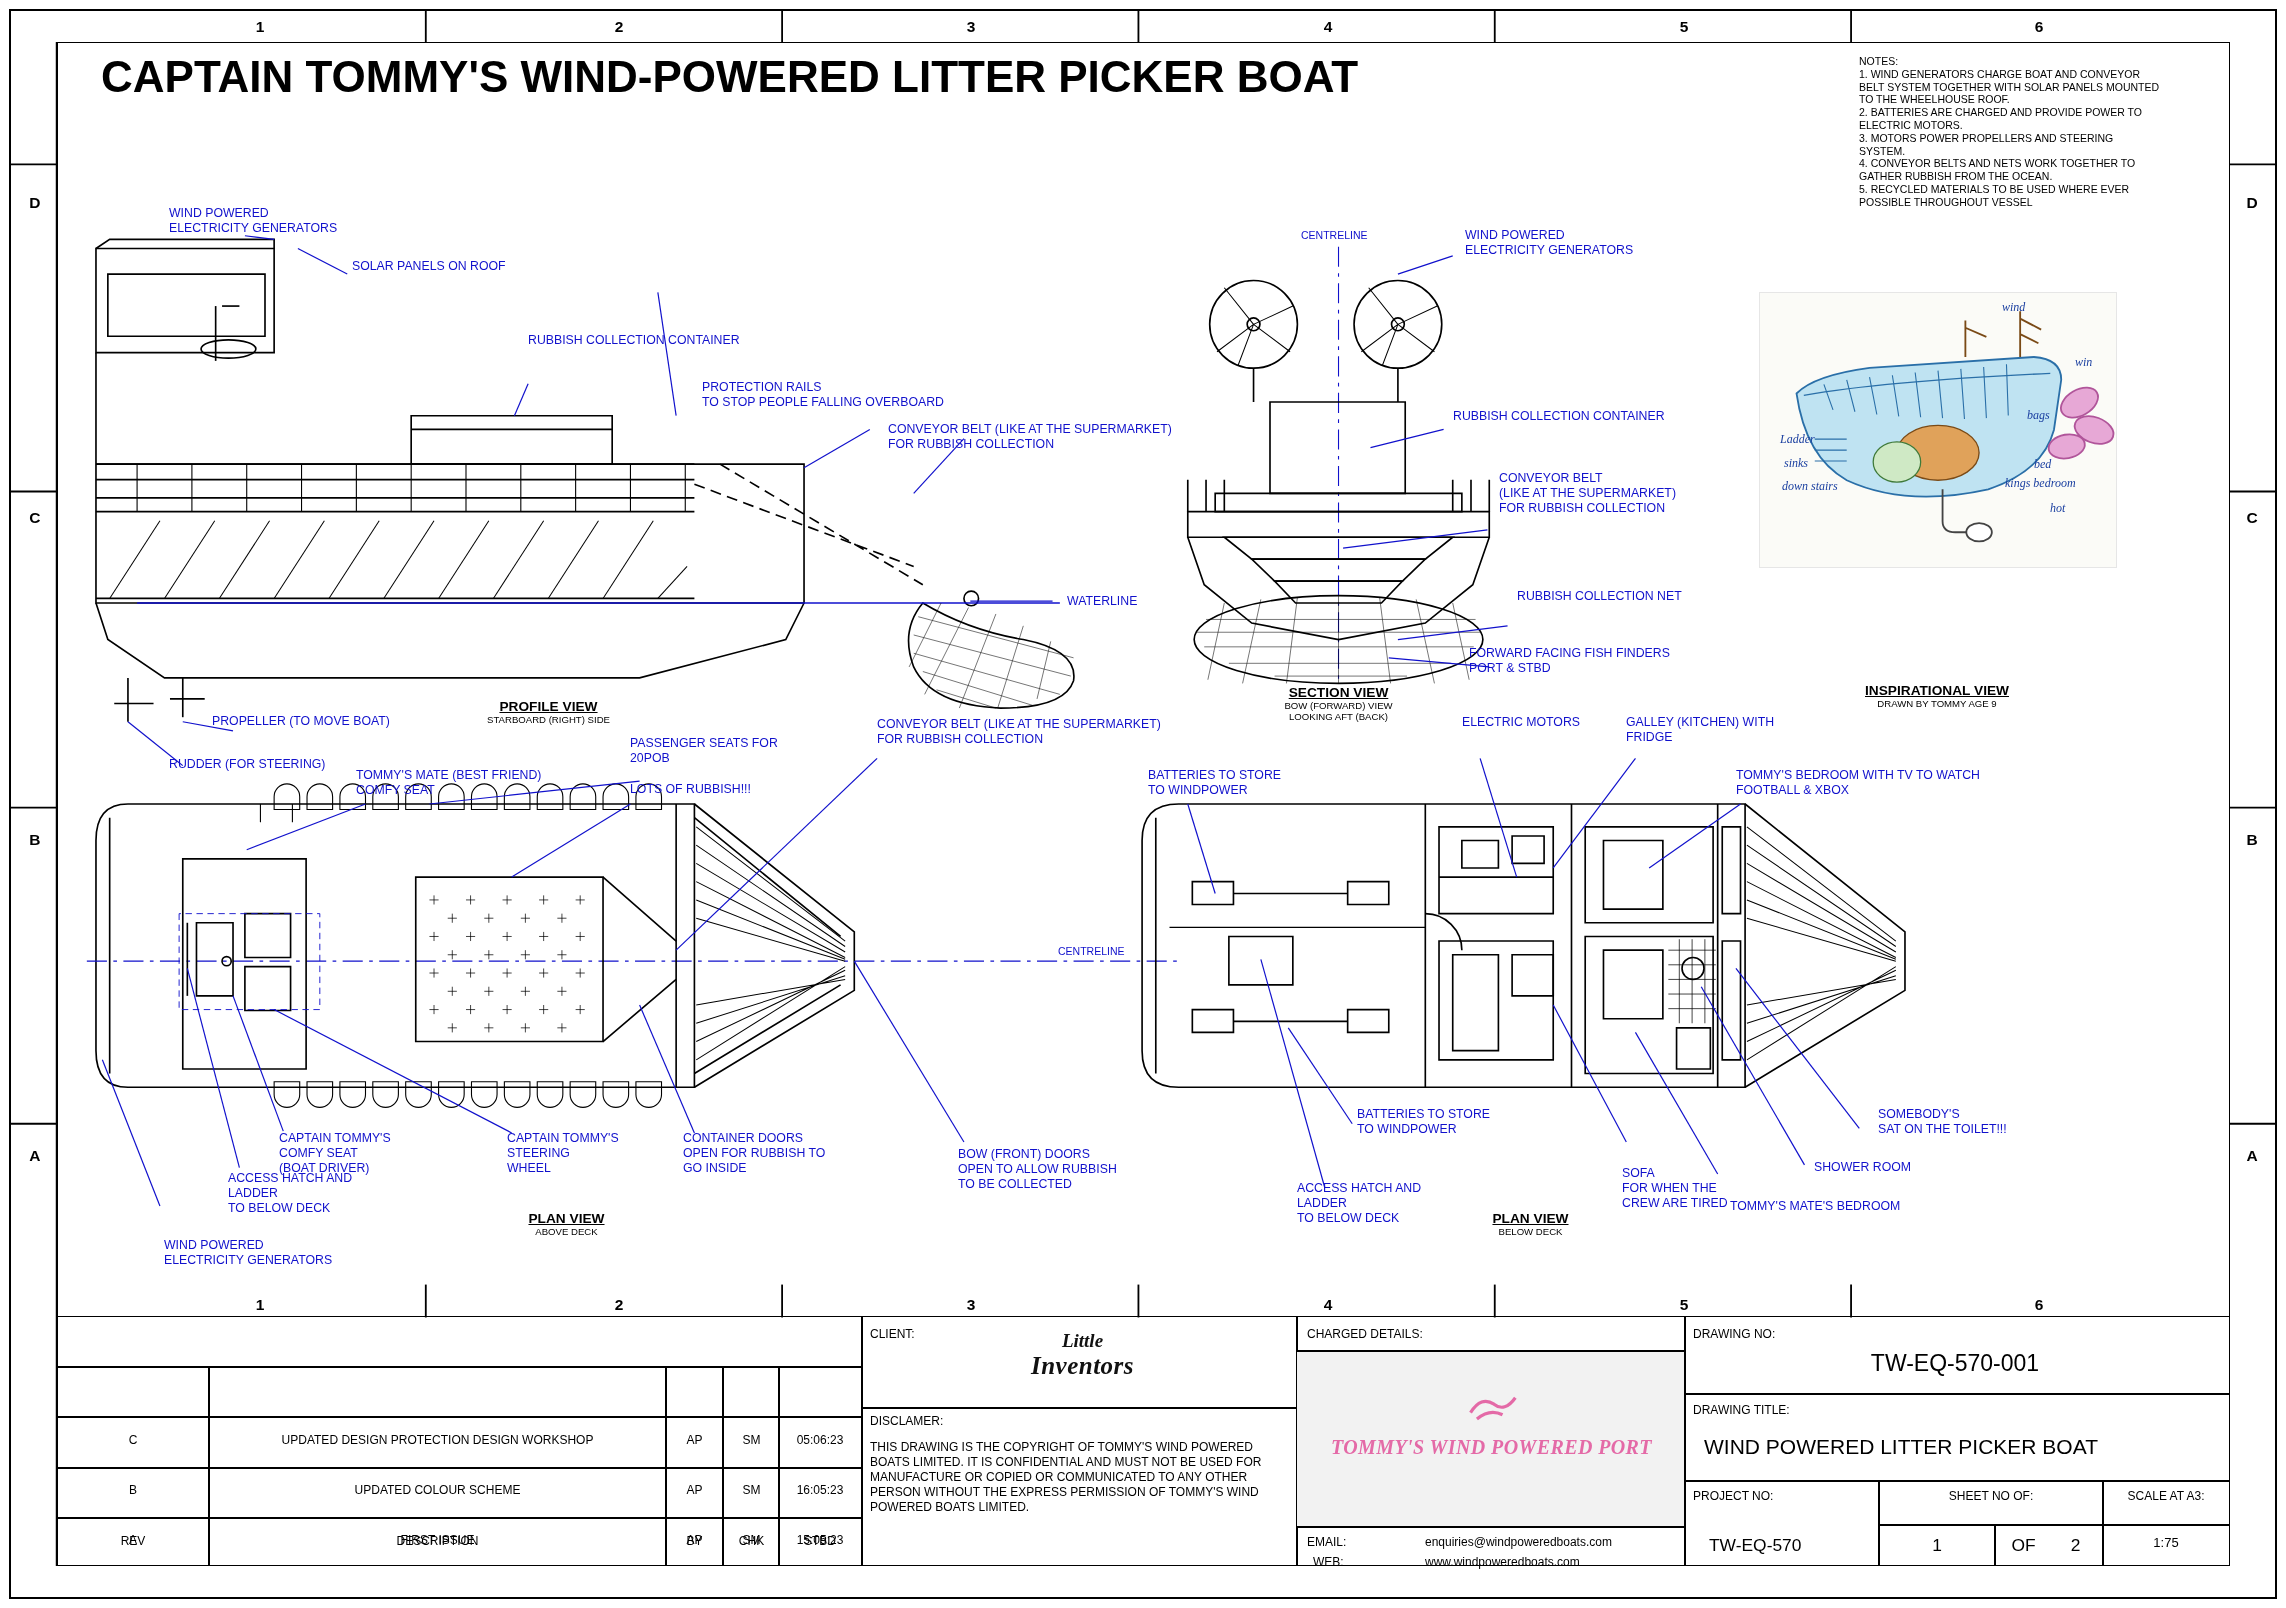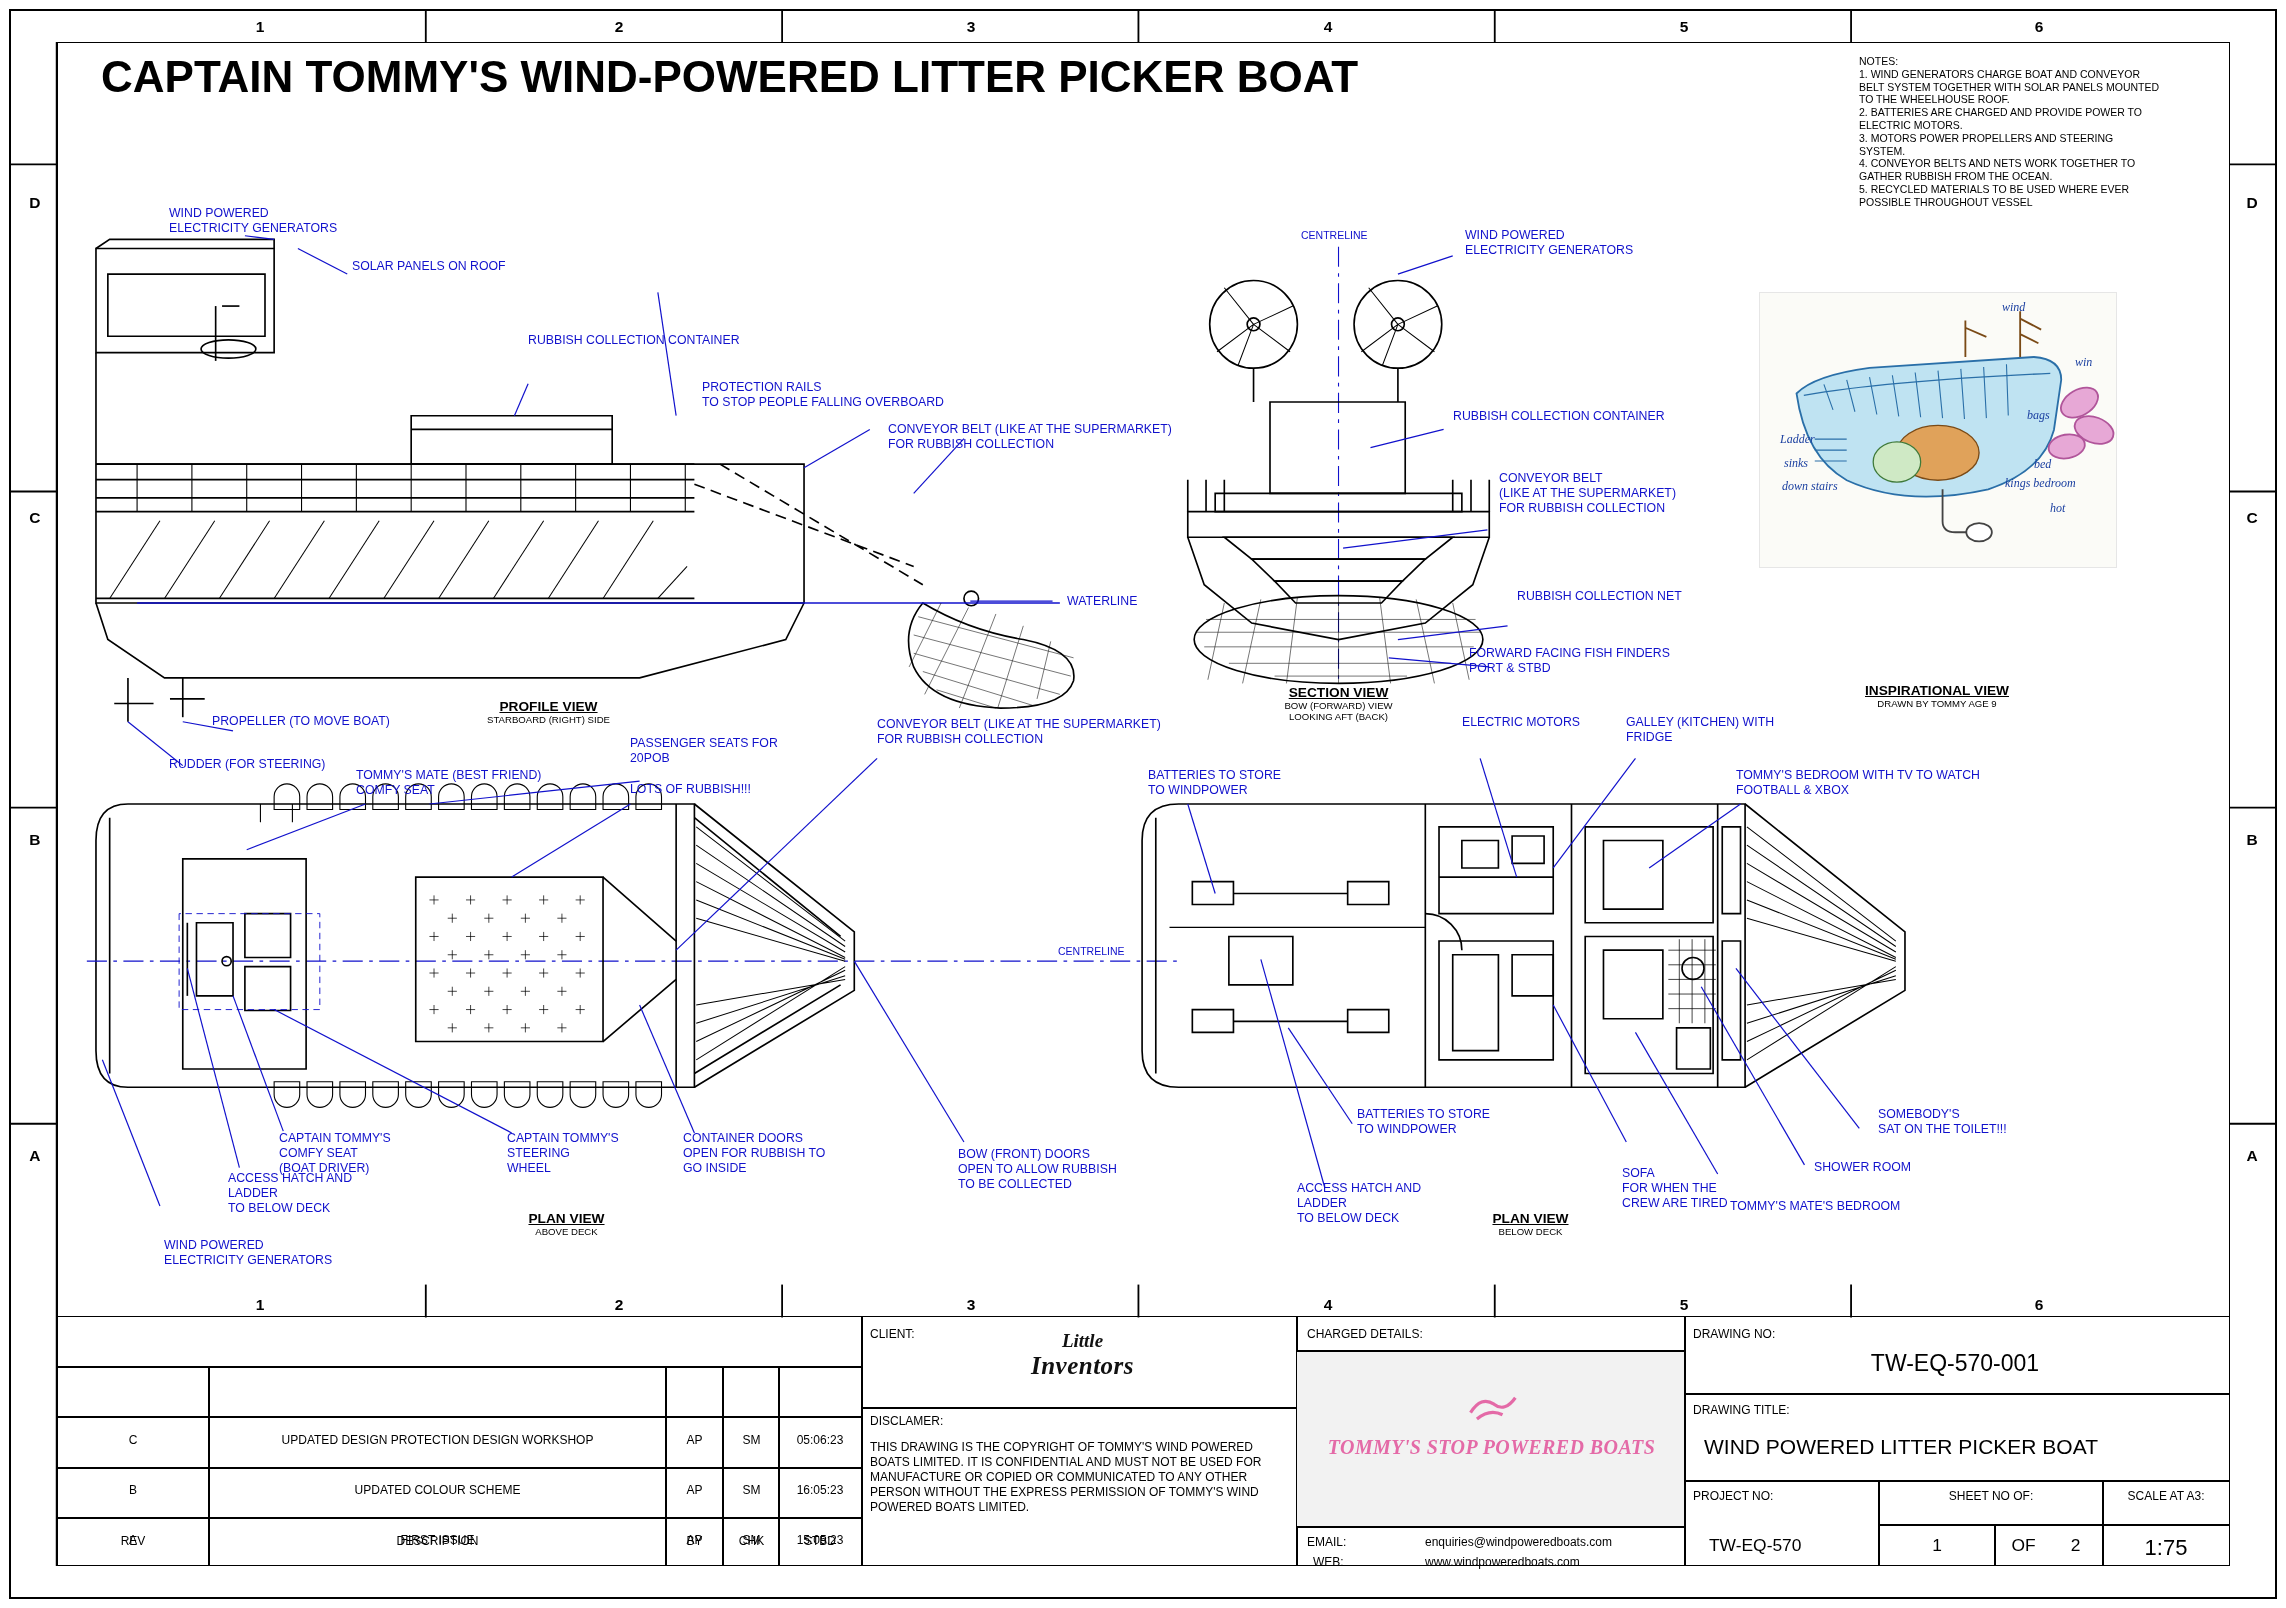--- a/index.html
+++ b/index.html
@@ -544,21 +544,21 @@
   <div class="tb-txt" style="left:870px;top:1440px;width:411px;line-height:1.25;font-size:12px;">THIS DRAWING IS THE COPYRIGHT OF TOMMY'S WIND POWERED BOATS LIMITED. IT IS CONFIDENTIAL AND MUST NOT BE USED FOR MANUFACTURE OR COPIED OR COMMUNICATED TO ANY OTHER PERSON WITHOUT THE EXPRESS PERMISSION OF TOMMY'S WIND POWERED BOATS LIMITED.</div>
 
   <div class="tb-txt" style="left:1307px;top:1327px;">CHARGED DETAILS:</div>
   <div class="cellline" style="left:1296px;top:1350px;width:388px;height:1.8px;"></div>
   <div class="cellline" style="left:1296px;top:1526px;width:388px;height:1.8px;"></div>
   <div style="position:absolute;left:1297px;top:1352px;width:387px;height:174px;background:#f2f2f2;"></div>
   <svg viewBox="0 0 60 40" style="position:absolute;left:1462px;top:1380px;width:64px;height:44px;">
     <path d="M8 30 Q18 14 30 22 Q40 30 50 16" fill="none" stroke="#e46aa7" stroke-width="3"></path>
     <path d="M14 36 Q26 26 38 32" fill="none" stroke="#e46aa7" stroke-width="3"></path>
   </svg>
-  <div class="tw-brand" style="left:1302px;top:1436px;width:379px;">TOMMY'S STOP POWERED BOATS</div>
+  <div class="tw-brand" style="left:1302px;top:1436px;width:379px;">TOMMY'S WIND POWERED PORT</div>
   <div class="tb-txt" style="left:1307px;top:1535px;">EMAIL:</div>
   <div class="tb-txt" style="left:1425px;top:1535px;">enquiries@windpoweredboats.com</div>
   <div class="tb-txt" style="left:1307px;top:1555px;margin-left:6px;">WEB:</div>
   <div class="tb-txt" style="left:1425px;top:1555px;">www.windpoweredboats.com</div>
 
   <div class="cellline" style="left:1684px;top:1393px;width:545px;height:1.8px;"></div>
   <div class="cellline" style="left:1684px;top:1480px;width:545px;height:1.8px;"></div>
   <div class="cellline" style="left:1878px;top:1480px;width:1.8px;height:86px;"></div>
   <div class="cellline" style="left:2102px;top:1480px;width:1.8px;height:86px;"></div>
   <div class="cellline" style="left:1878px;top:1524px;width:352px;height:1.8px;"></div>
@@ -572,16 +572,16 @@
 
   <div class="tb-txt" style="left:1693px;top:1489px;">PROJECT NO:</div>
   <div class="tb-txt" style="left:1709px;top:1535px;font-size:17.4px;">TW-EQ-570</div>
 
   <div class="tb-txt tb-center" style="left:1880px;top:1489px;width:222px;">SHEET NO OF:</div>
   <div class="tb-txt tb-center" style="left:1880px;top:1535px;width:114px;font-size:17.4px;">1</div>
   <div class="tb-txt tb-center" style="left:1996px;top:1535px;width:55px;font-size:17.4px;">OF</div>
   <div class="tb-txt tb-center" style="left:2050px;top:1535px;width:51px;font-size:17.4px;">2</div>
 
   <div class="tb-txt tb-center" style="left:2103px;top:1489px;width:126px;">SCALE AT A3:</div>
-  <div class="tb-txt tb-center" style="left:2103px;top:1535px;width:126px;font-size:22px;">1:75</div>
+  <div class="tb-txt tb-center" style="left:2103px;top:1535px;width:126px;font-size:13px;">1:75</div>
 
 </div>
 
 
 </body></html>

